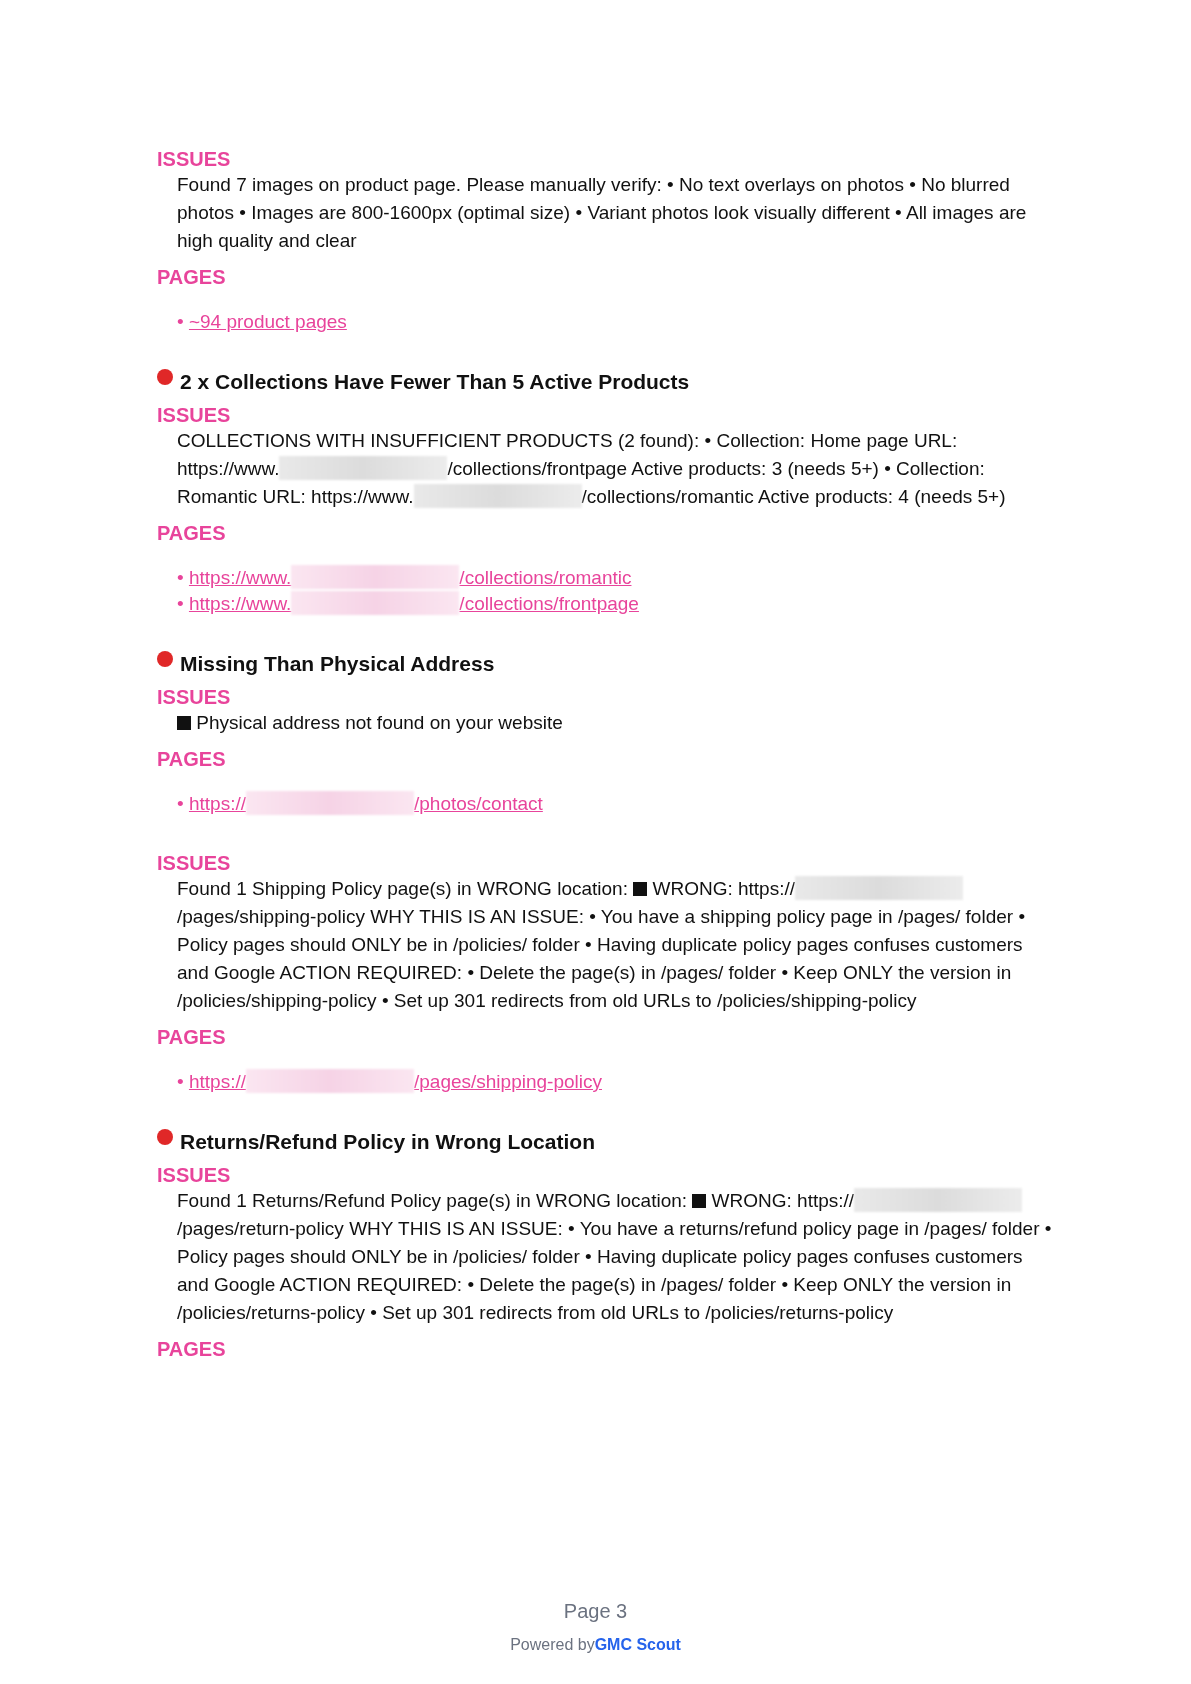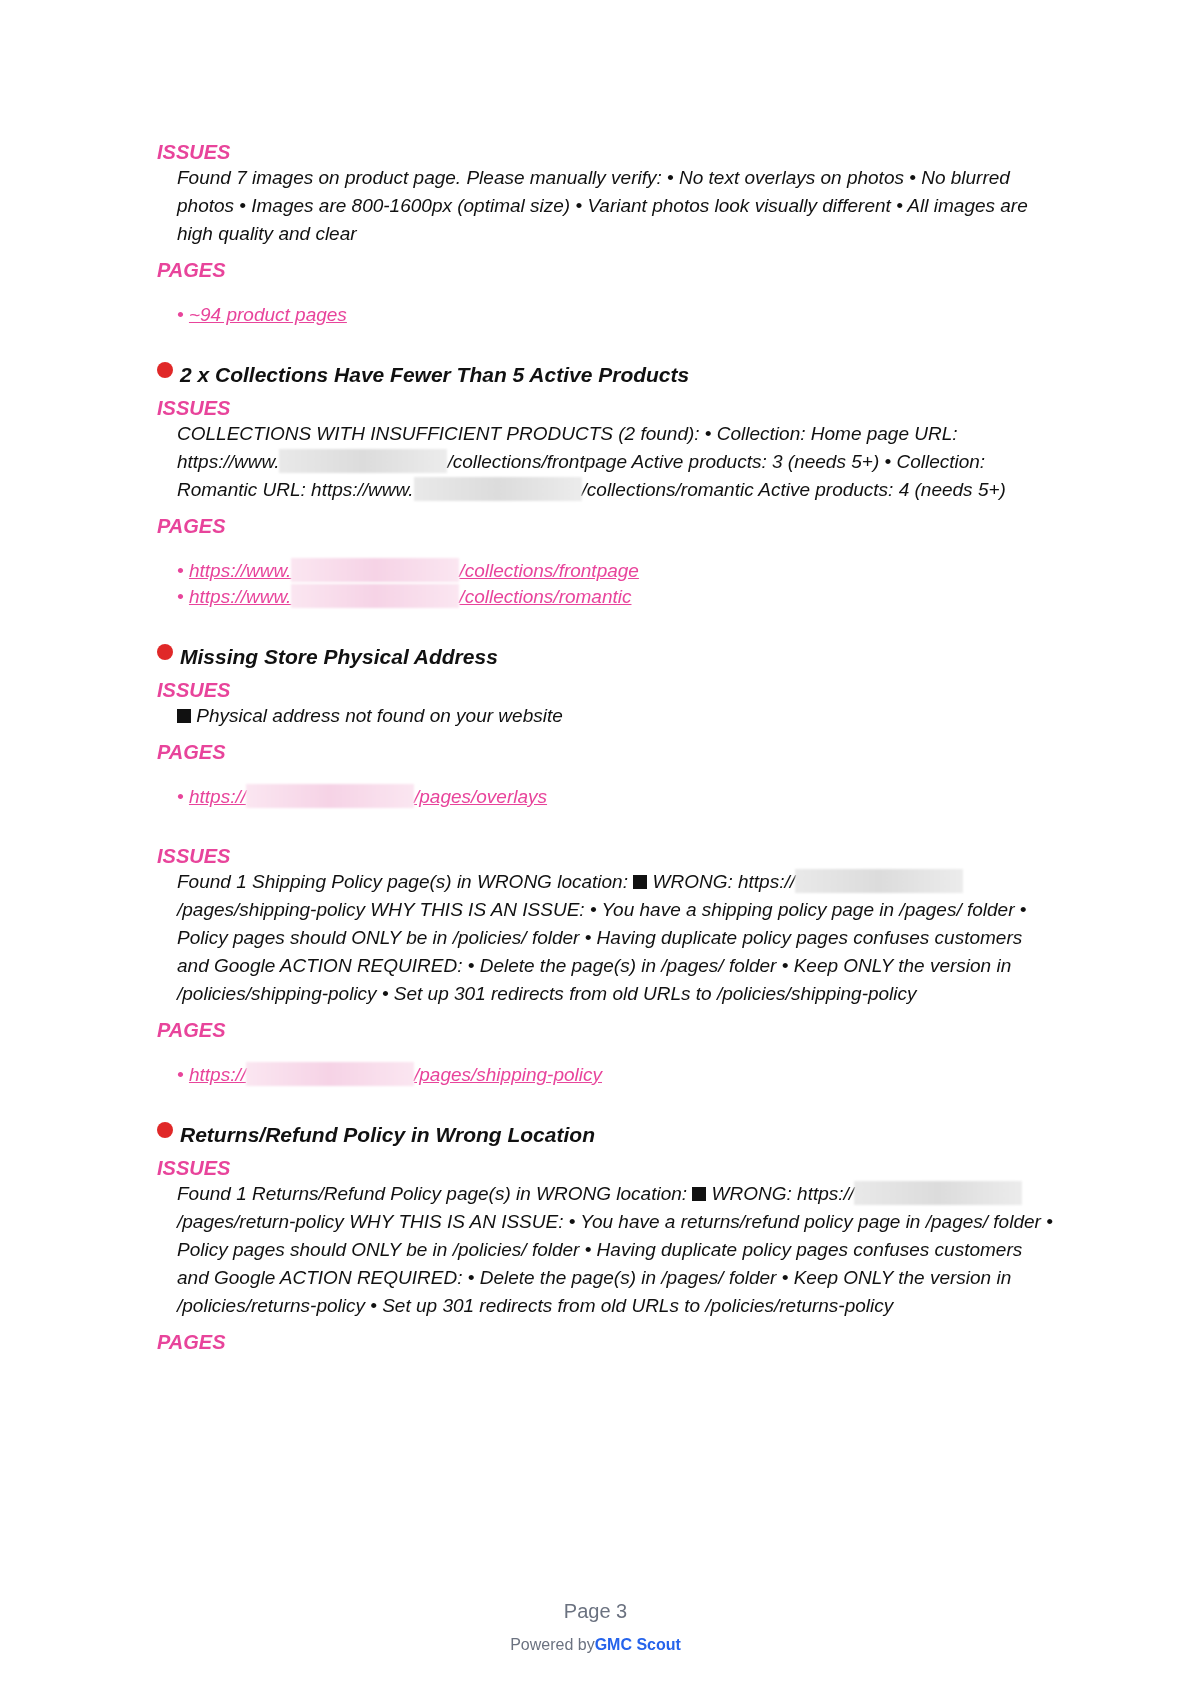--- a/index.html
+++ b/index.html
@@ -1,17 +1,17 @@
 <!DOCTYPE html>
 <html><head>
 <meta charset="utf-8">
 <style>
   html, body { margin: 0; padding: 0; background: #ffffff; }
   body { width: 1191px; height: 1684px; position: relative; font-family: "Liberation Sans", sans-serif; color: #111111; overflow: hidden; }
-  .content { position: absolute; left: 157px; top: 140px; width: 900px; font-style: italic; }
+  .content { position: absolute; left: 157px; top: 147px; width: 900px; }
   .label { color: #e8449b; font-weight: bold; font-size: 20px; line-height: 24px; margin: 0; }
   .body-text { font-size: 19px; line-height: 28px; margin: 0 0 10px 20px; color: #111; }
   .pages-list { list-style: none; margin: 20px 0 0 20px; padding: 0; }
   .pages-list li { font-size: 19px; line-height: 26px; color: #e8449b; }
   .pages-list a { color: #e8449b; text-decoration: underline; }
   .blur { display: inline-block; width: 168px; height: 24px; vertical-align: -5px; background: linear-gradient(90deg,#e9e9e9,#dcdcdc 50%,#ececec); filter: blur(1px); }
   .blur.pink { background: linear-gradient(90deg,#fbe6f1,#f6d3e6 50%,#fbe6f1); }
   .section { margin-top: 34px; }
   .section-title { font-size: 21px; font-weight: bold; line-height: 26px; margin: 0 0 8px 0; display: flex; align-items: flex-start; }
   .dot { display: inline-block; width: 16px; height: 16px; border-radius: 50%; background: #e02828; margin-right: 7px; }
@@ -37,35 +37,35 @@
 
   <div class="section">
     <p class="section-title">
         <span class="dot"></span>
         <span>2 x Collections Have Fewer Than 5 Active Products</span>
       </p>
     <p class="label">ISSUES</p>
     <p class="body-text"><span>COLLECTIONS WITH INSUFFICIENT PRODUCTS (2 found): • Collection: Home page URL: https://www.</span><span class="blur"></span><span>/collections/frontpage Active products: 3 (needs 5+) • Collection: Romantic URL: https://www.</span><span class="blur"></span><span>/collections/romantic Active products: 4 (needs 5+)</span></p>
     <p class="label">PAGES</p>
     <ul class="pages-list">
+      <li>• <a href="#"><span>https://www.</span><span class="blur pink"></span><span>/collections/romantic</span></a></li>
       <li>• <a href="#"><span>https://www.</span><span class="blur pink"></span><span>/collections/frontpage</span></a></li>
-      <li>• <a href="#"><span>https://www.</span><span class="blur pink"></span><span>/collections/romantic</span></a></li>
     </ul>
   </div>
 
   <div class="section">
     <p class="section-title">
         <span class="dot"></span>
-        <span>Missing Store Physical Address</span>
+        <span>Missing Than Physical Address</span>
       </p>
     <p class="label">ISSUES</p>
     <p class="body-text"><span class="sq"></span> <span>Physical address not found on your website</span></p>
     <p class="label">PAGES</p>
     <ul class="pages-list">
-      <li>• <a href="#"><span>https://</span><span class="blur pink"></span><span>/pages/overlays</span></a></li>
+      <li>• <a href="#"><span>https://</span><span class="blur pink"></span><span>/photos/contact</span></a></li>
     </ul>
   </div>
 
   <div class="section">
     <p class="label">ISSUES</p>
     <p class="body-text"><span>Found 1 Shipping Policy page(s) in WRONG location: </span><span class="sq"></span><span> WRONG: https://</span><span class="blur"></span><span>/pages/shipping-policy WHY THIS IS AN ISSUE: • You have a shipping policy page in /pages/ folder • Policy pages should ONLY be in /policies/ folder • Having duplicate policy pages confuses customers and Google ACTION REQUIRED: • Delete the page(s) in /pages/ folder • Keep ONLY the version in /policies/shipping-policy • Set up 301 redirects from old URLs to /policies/shipping-policy</span></p>
     <p class="label">PAGES</p>
     <ul class="pages-list">
       <li>• <a href="#"><span>https://</span><span class="blur pink"></span><span>/pages/shipping-policy</span></a></li>
     </ul>

